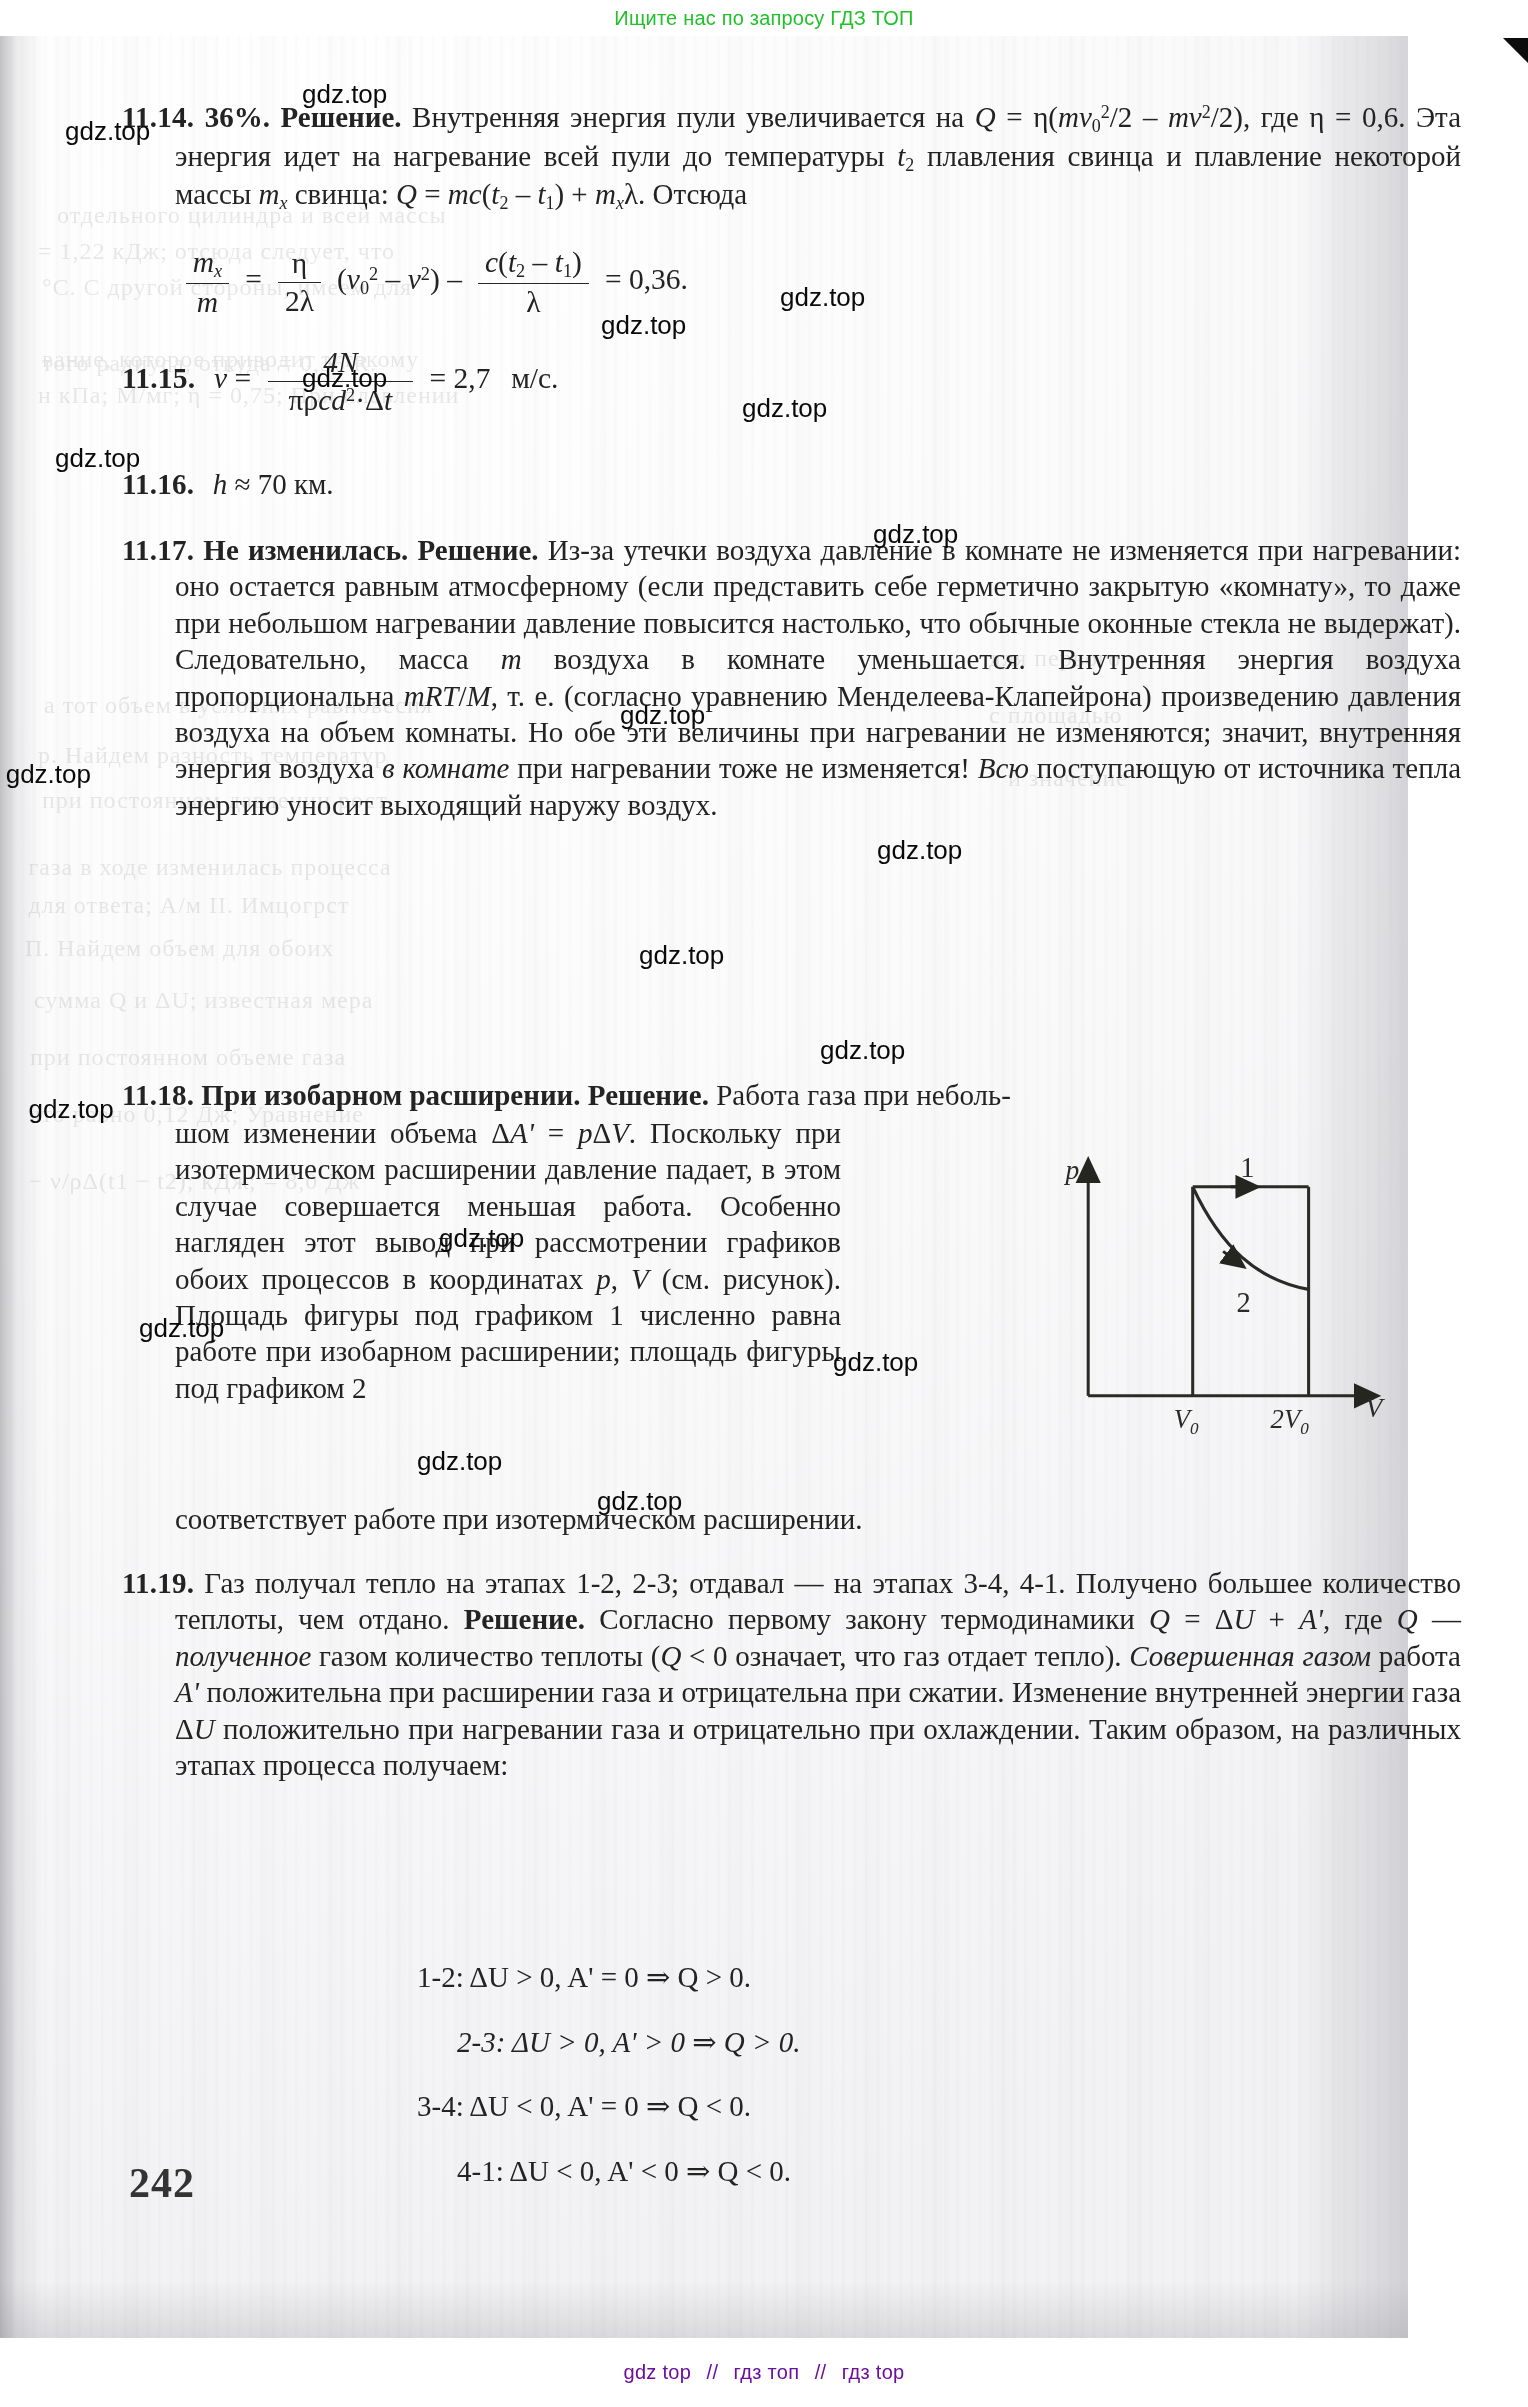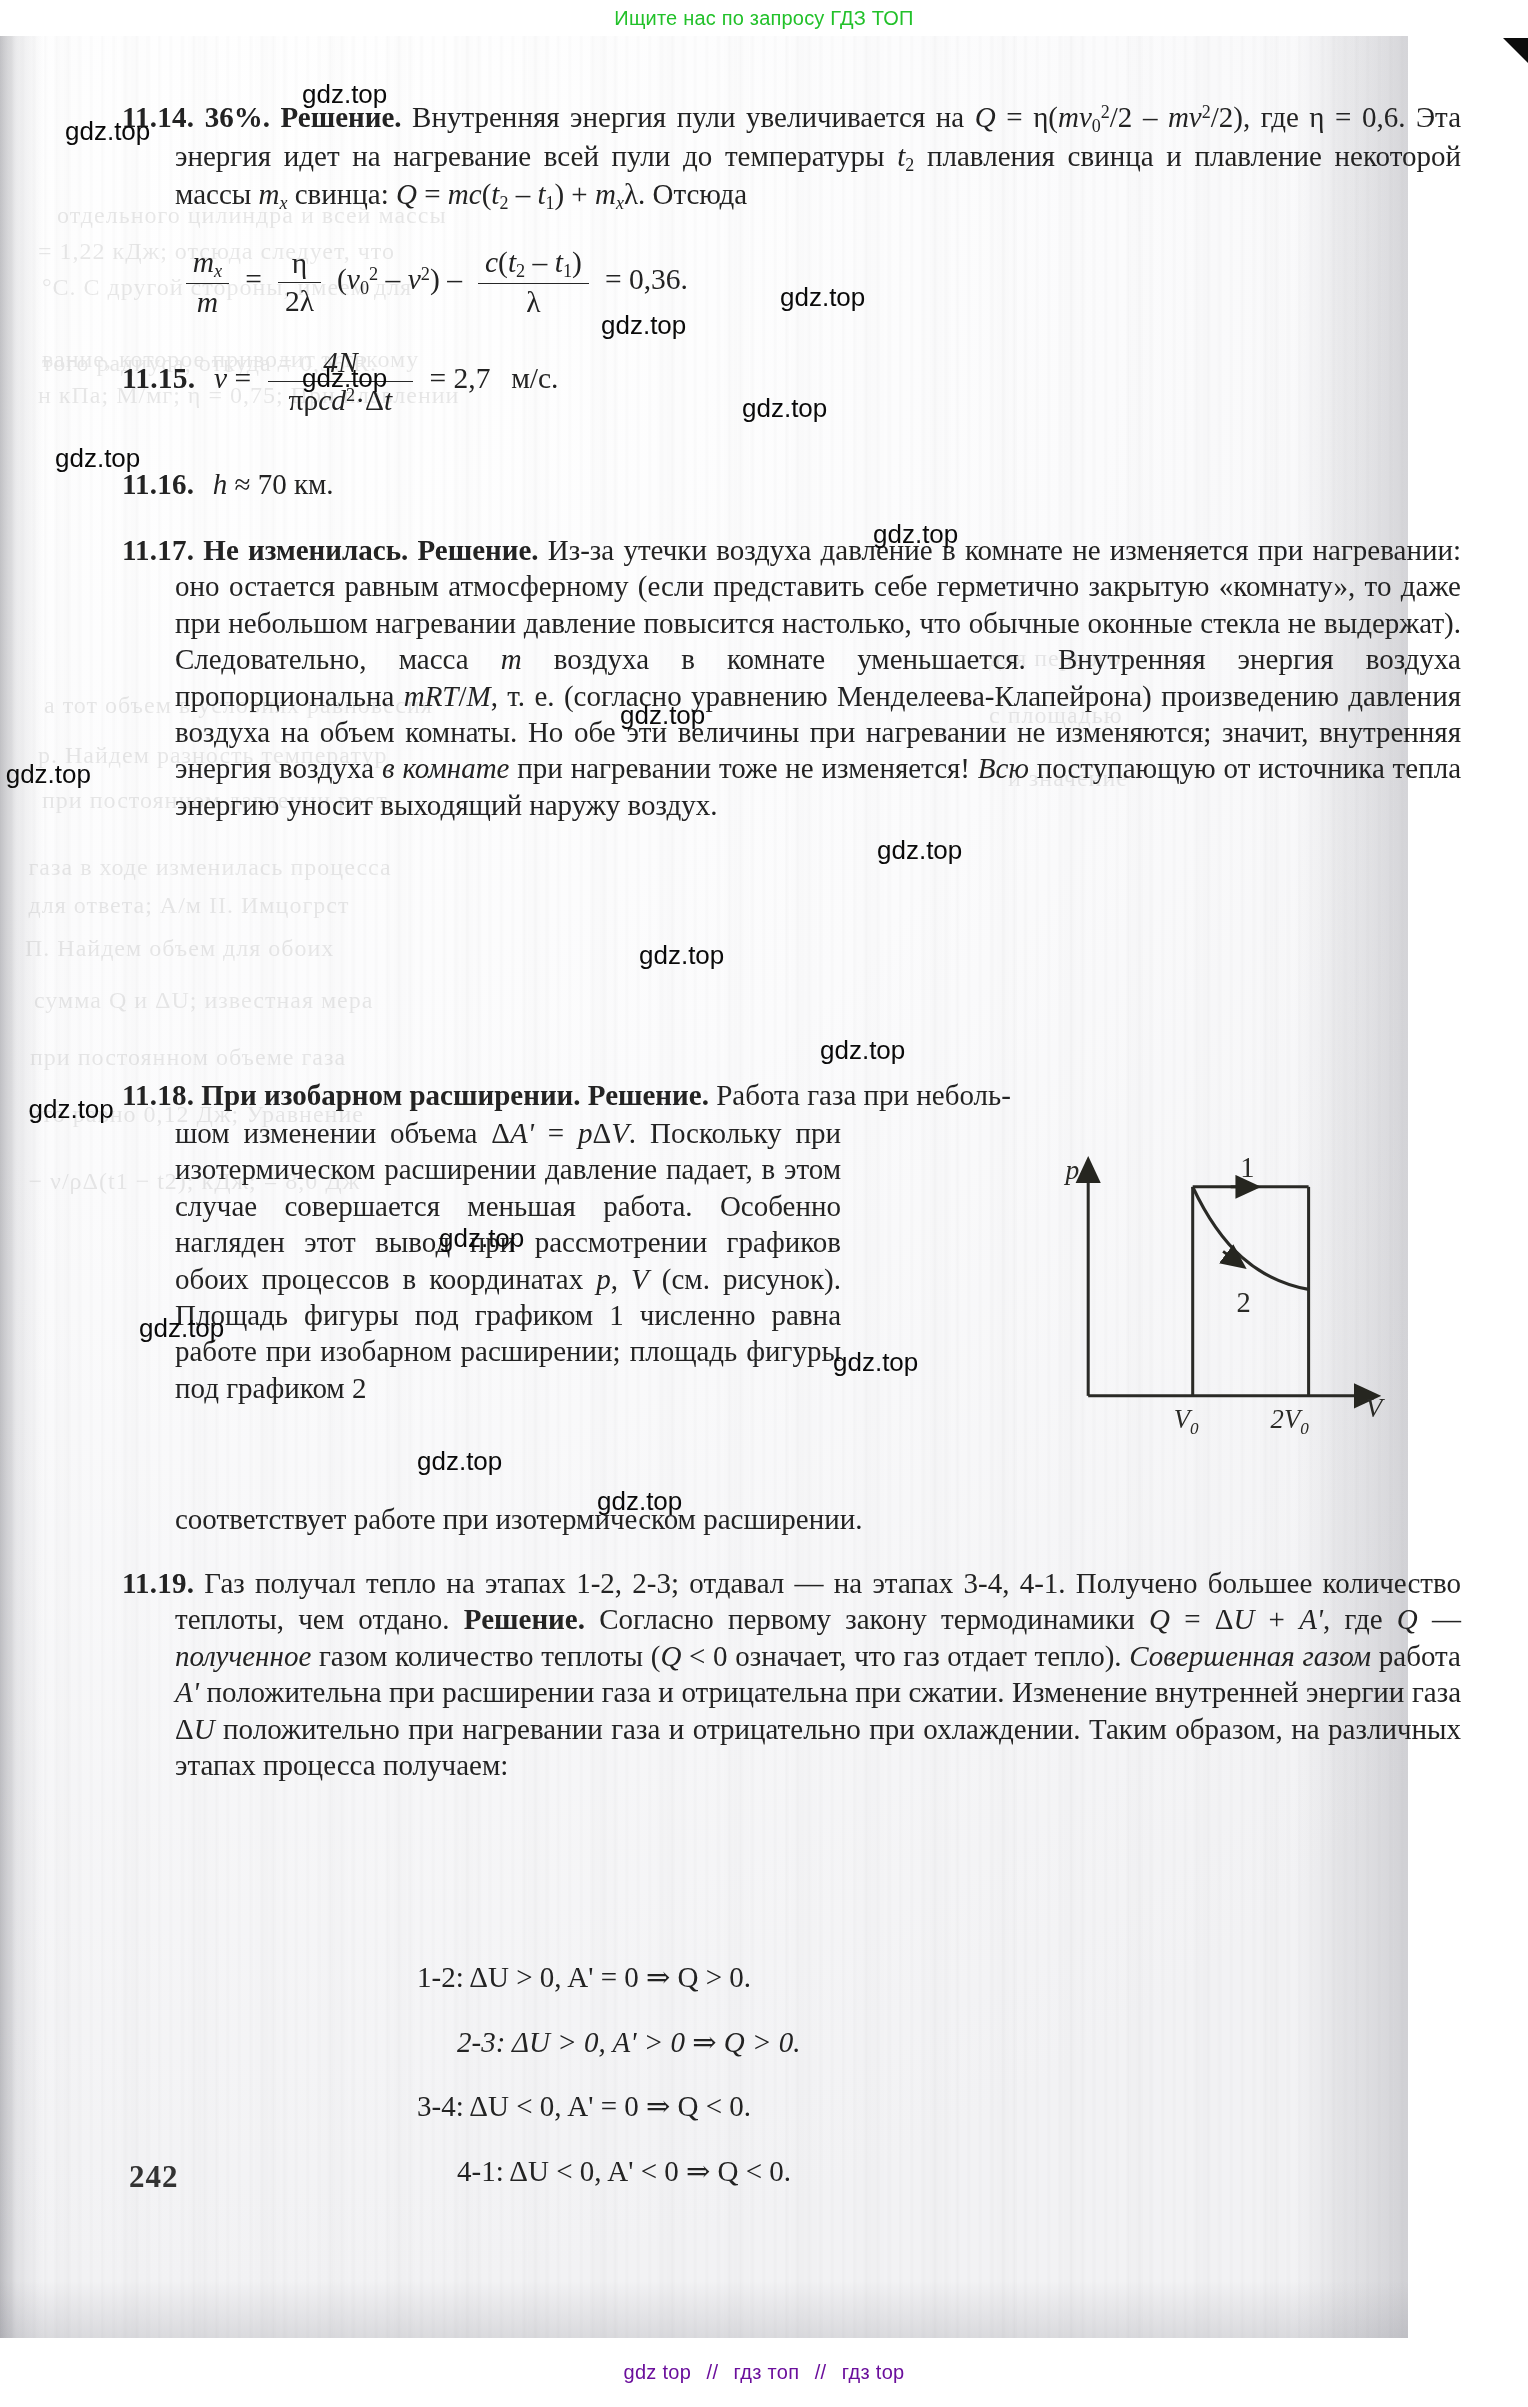--- a/index.html
+++ b/index.html
@@ -166,21 +166,21 @@
     height: 314px;
     z-index: 22;
   }
   .figure svg { display: block; }
 
   
   .page-no {
     position: absolute;
     left: 129px;
     top: 2159px;
-    font-size: 31px;
+    font-size: 42px;
     font-weight: 700;
     color: #333;
     letter-spacing: 1px;
     z-index: 22;
   }
 
   
   .wm {
     position: absolute;
     font-family: "Liberation Sans", sans-serif;

